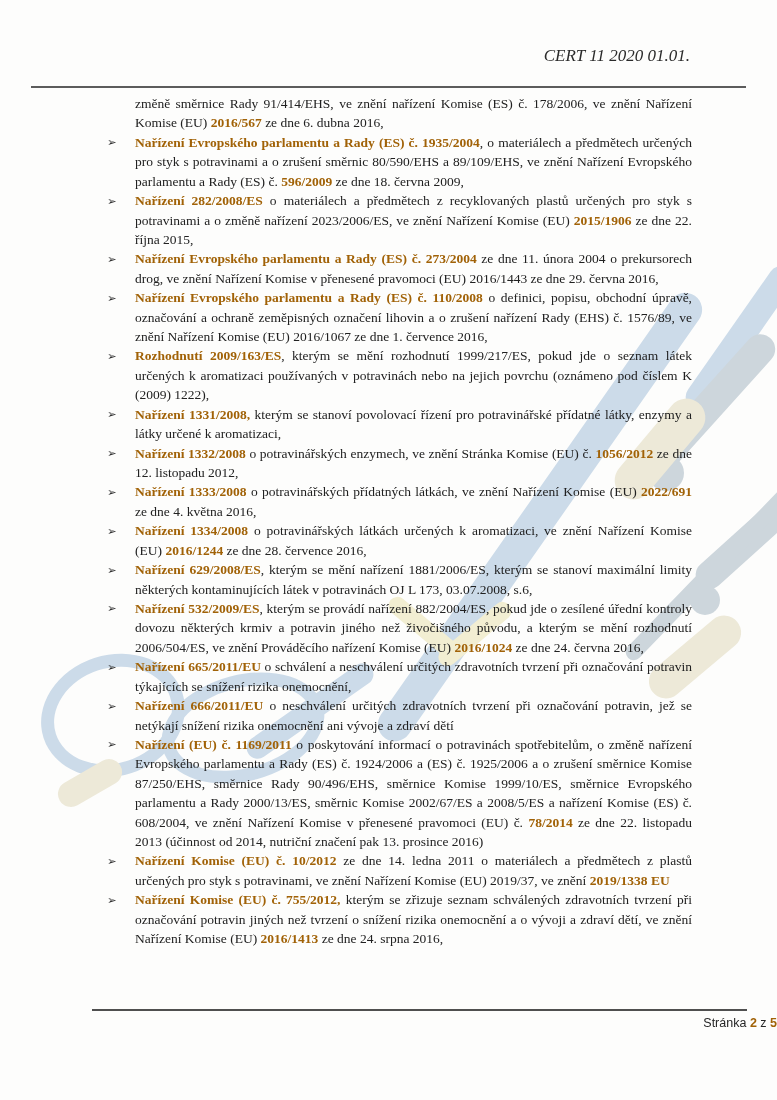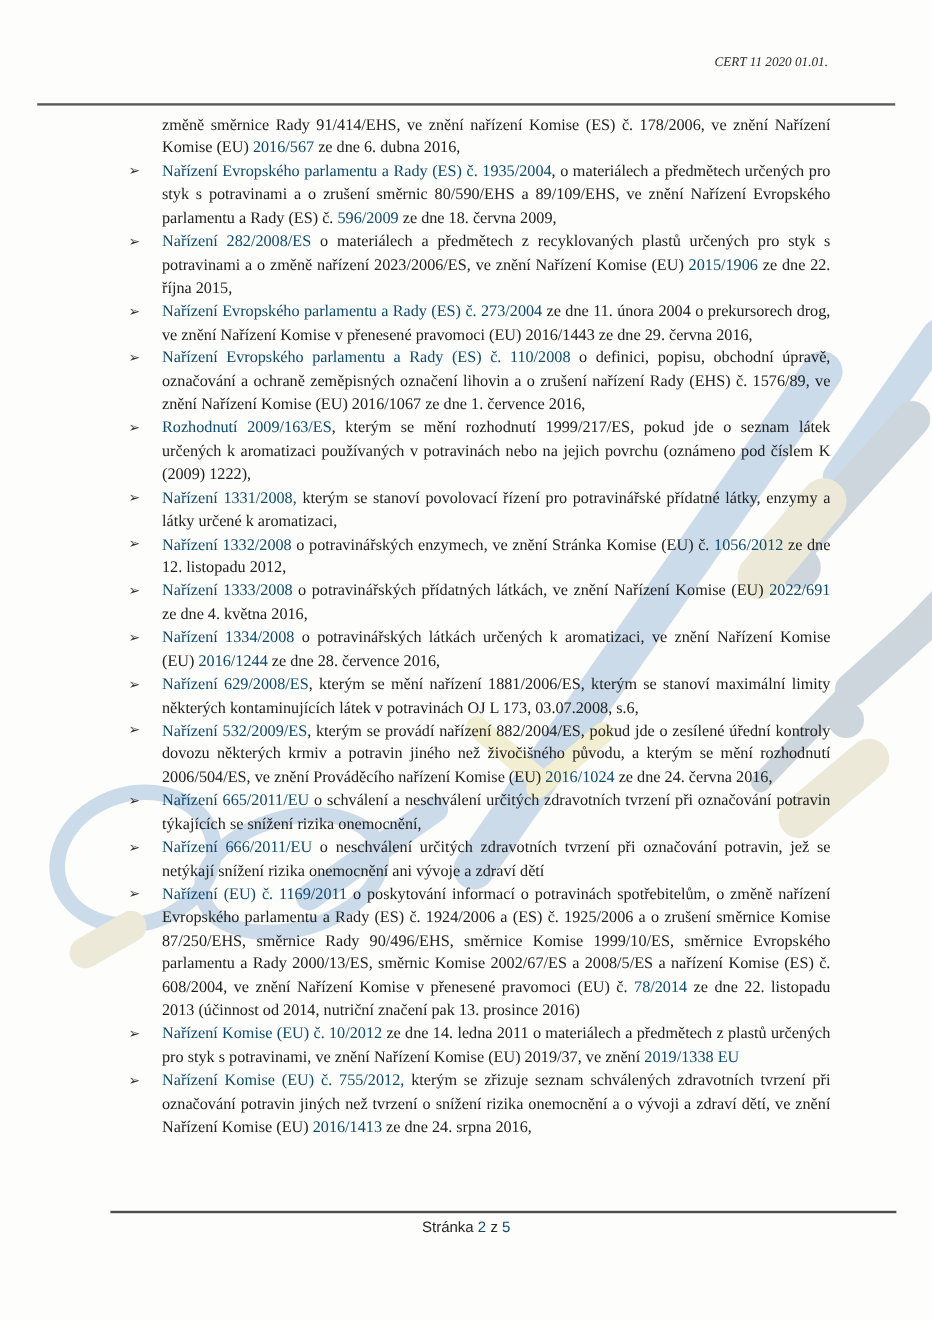--- a/index.html
+++ b/index.html
@@ -11,45 +11,45 @@
     color:#212121;
     overflow:hidden;
   }
   
   .wm{position:absolute;z-index:0;}
   .wm-bar{border-radius:999px;}
   .wm-ring{border-radius:50%;background:transparent!important;}
   
   .doc-code{
     position:absolute;top:46px;right:87px;z-index:2;
-    font-style:italic;font-size:11px;color:#2b2b2b;
+    font-style:italic;font-size:17px;color:#2b2b2b;
   }
   .rule{position:absolute;height:2px;background:#5c5c5c;z-index:2;}
   .rule-top{top:86px;left:31px;width:715px;height:1.6px;}
   .rule-bottom{top:1009px;left:92px;width:655px;height:1.6px;background:#4f4f4f;}
   .footer-line{
     position:absolute;top:1016px;left:0;right:0;z-index:2;
-    text-align:center;
+    text-align:right;
     font-family:"Liberation Sans", sans-serif;
     font-size:12.5px;color:#262626;
   }
   
   .content{
     position:absolute;top:94px;left:135px;width:557px;z-index:1;
     font-size:13.5px;line-height:19.42px;
     text-align:justify;
   }
   .para{margin:0;}
   .item{position:relative;margin:0;}
   .item .marker{
     position:absolute;left:-28px;top:0.5px;
     font-size:11.5px;color:#2e2e2e;
     font-family:"DejaVu Sans", sans-serif;
   }
-  b{font-weight:normal;color:#0c4a6e;}
+  b{font-weight:bold;color:#a16207;}
 </style>
 </head>
 <body>
 
 <div class="page">
 
   <div>
     <div class="wm wm-bar" style="left:270px;top:500px;width:540px;height:34px;background:#ccdbe9;transform:rotate(-55deg);"></div>
     <div class="wm wm-bar" style="left:655px;top:325px;width:170px;height:26px;background:#ccdbe9;transform:rotate(-55deg);"></div>
     <div class="wm wm-ring" style="left:40px;top:655px;width:120px;height:95px;border:13px solid #ccdbe9;transform:rotate(-18deg);"></div>

